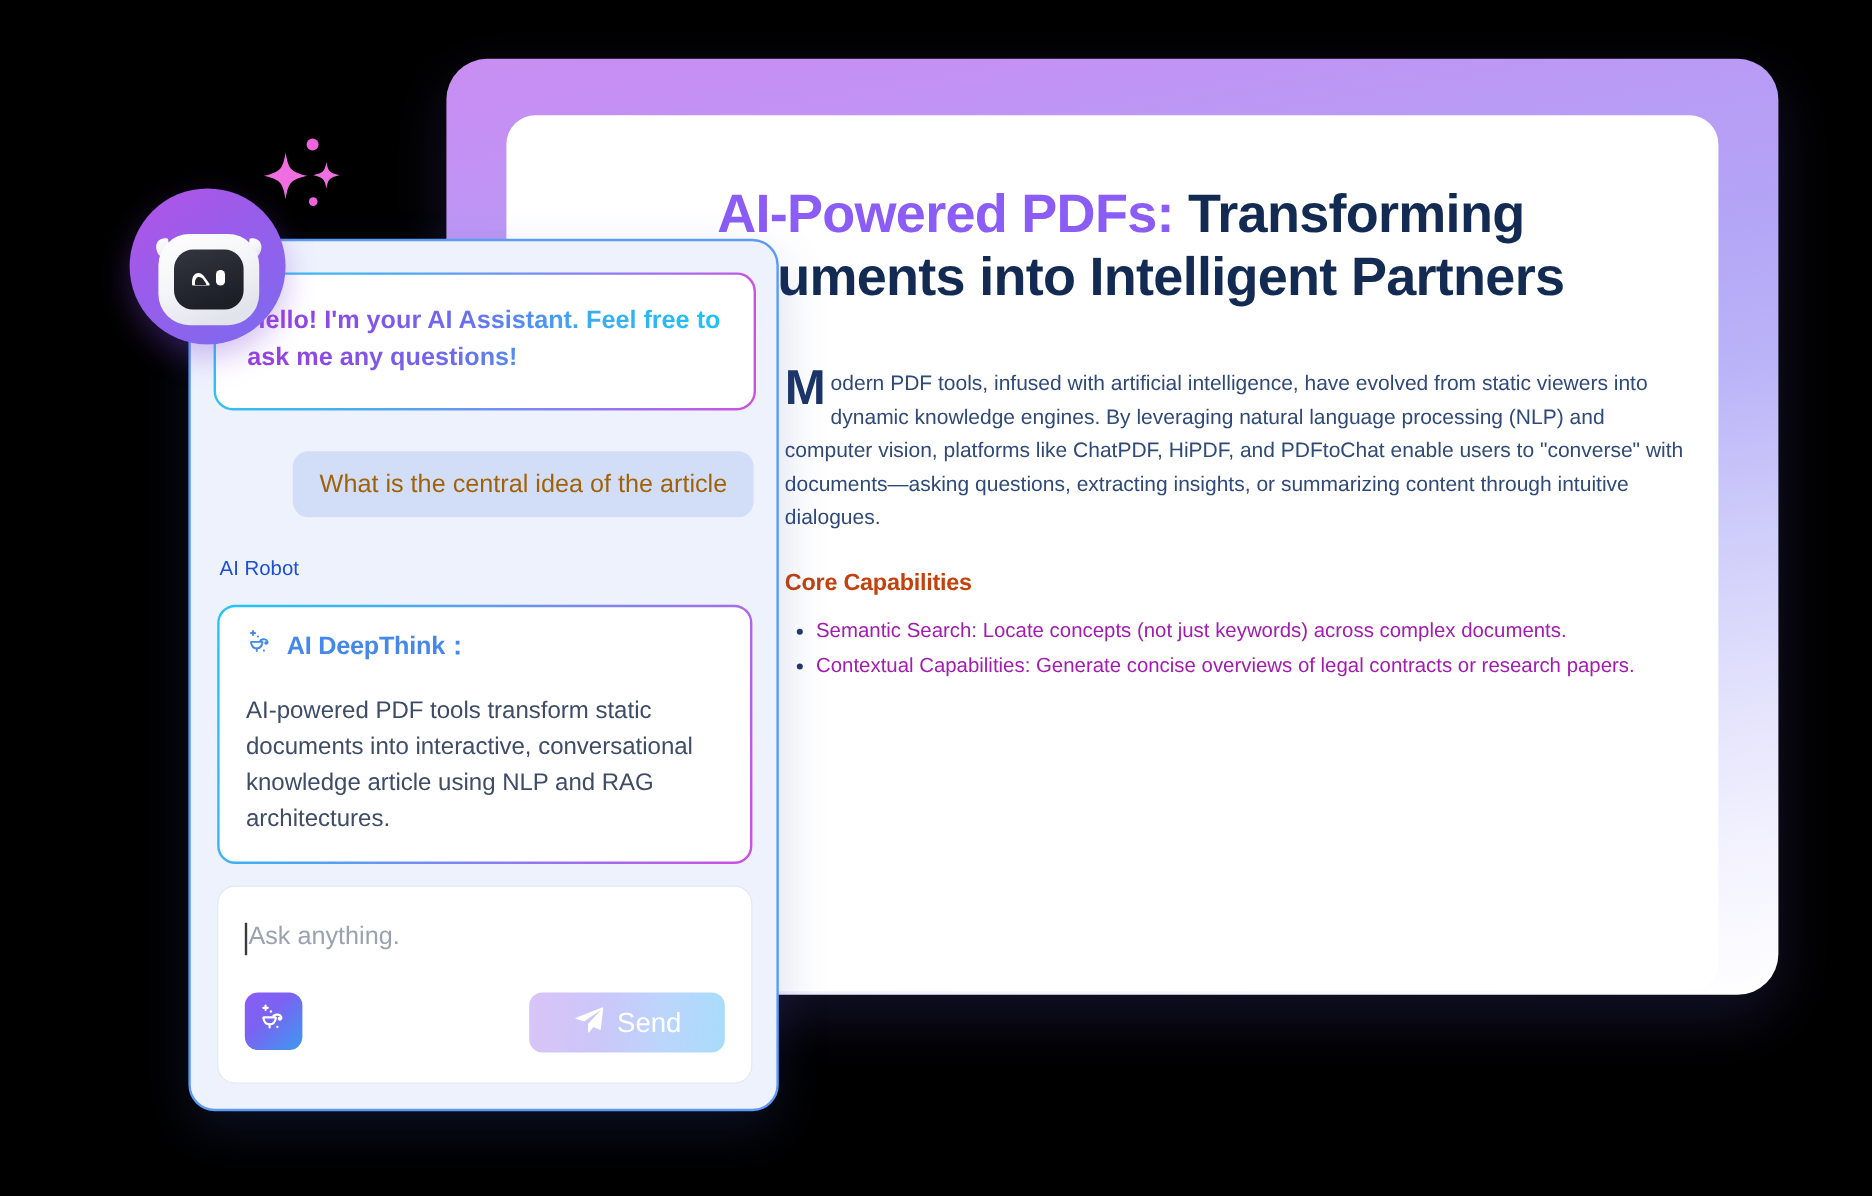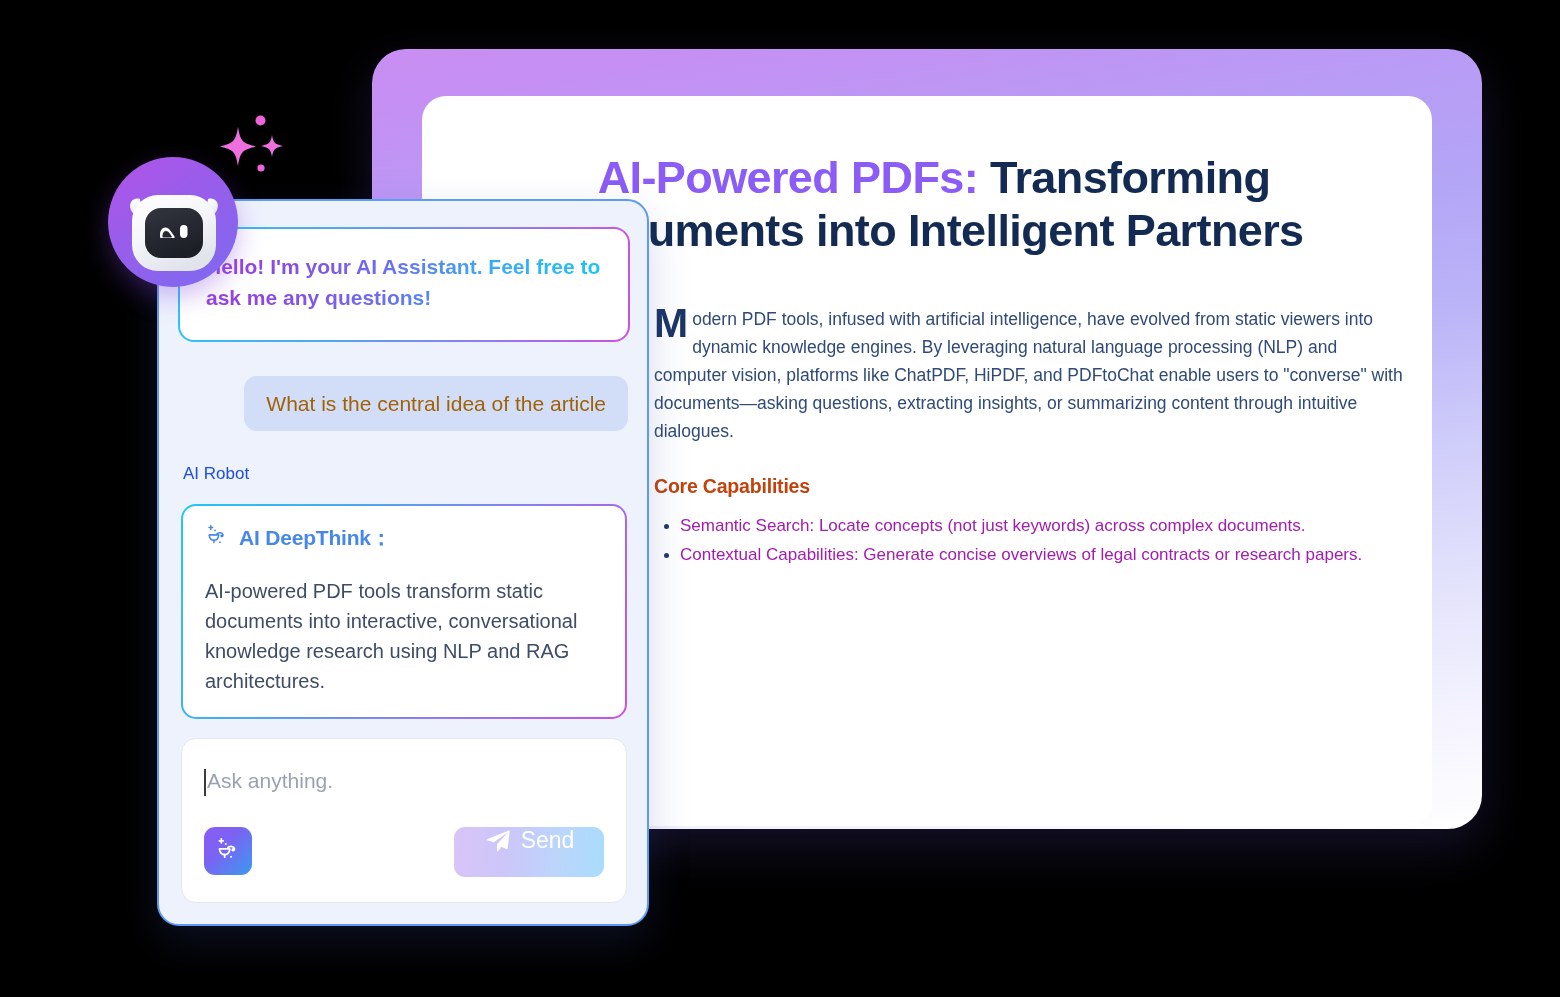--- a/index.html
+++ b/index.html
@@ -299,24 +299,24 @@
     width: 48px; height: 48px;
     border-radius: 11px;
     background: linear-gradient(135deg, #8b5cf6 0%, #7b63f2 40%, #3b9af0 100%);
     display: flex; align-items: center; justify-content: center;
     cursor: pointer;
   }
   #send-button {
     position: absolute;
     right: 22px;
     top: 88px;
-    width: 150px; height: 50px;
+    width: 163px; height: 50px;
     border-radius: 11px;
     background: linear-gradient(95deg, #d9c4f7 0%, #ccc6f9 35%, #bcd5fb 68%, #a8dcfb 100%);
-    display: flex; justify-content: center;
+    display: flex; align-items: center; justify-content: center;
     gap: 9px;
     cursor: pointer;
     border: none;
   }
   #send-label {
     font-size: 23px;
     color: #ffffff;
   }
 
   
@@ -405,21 +405,21 @@
             <path d="M11.5 10.2 C14 8.6 16.6 9.3 17.2 11.1 C17.6 12.4 16.6 13.3 15.8 12.9 C15.2 12.6 15.3 11.9 15.8 11.7" stroke="#4688ea" stroke-width="1.5" stroke-linecap="round" fill="none"></path>
             <path d="M4.3 11.4 h8.5 a0.4 0.4 0 0 1 0.4 0.5 c-0.5 3-2.4 4.7-4.6 4.7 c-2.2 0-4.1-1.7-4.6-4.7 a0.4 0.4 0 0 1 0.3-0.5 z" stroke="#4688ea" stroke-width="1.5" fill="none" stroke-linejoin="round"></path>
             <path d="M8.6 16.6 v2.2" stroke="#4688ea" stroke-width="1.5" stroke-linecap="round"></path>
             <path d="M5.6 2.6 v3.4 M3.9 4.3 h3.4" stroke="#4688ea" stroke-width="1.5" stroke-linecap="round"></path>
             <circle cx="9.6" cy="7.1" r="0.85" fill="#4688ea"></circle>
             <circle cx="14.3" cy="18.4" r="0.85" fill="#4688ea"></circle>
           </svg>
         </span>
         <span id="deepthink-label">AI DeepThink：</span>
       </div>
-      <div id="deepthink-body">AI-powered PDF tools transform static documents into interactive, conversational knowledge research using NLP and RAG architectures.</div>
+      <div id="deepthink-body">AI-powered PDF tools transform static documents into interactive, conversational knowledge article using NLP and RAG architectures.</div>
     </div>
   </div>
 
   <div id="composer">
     <div id="composer-input-row">
       <div id="caret"></div>
       <div id="composer-placeholder">Ask anything.</div>
     </div>
 
     <div id="deepthink-toggle">

